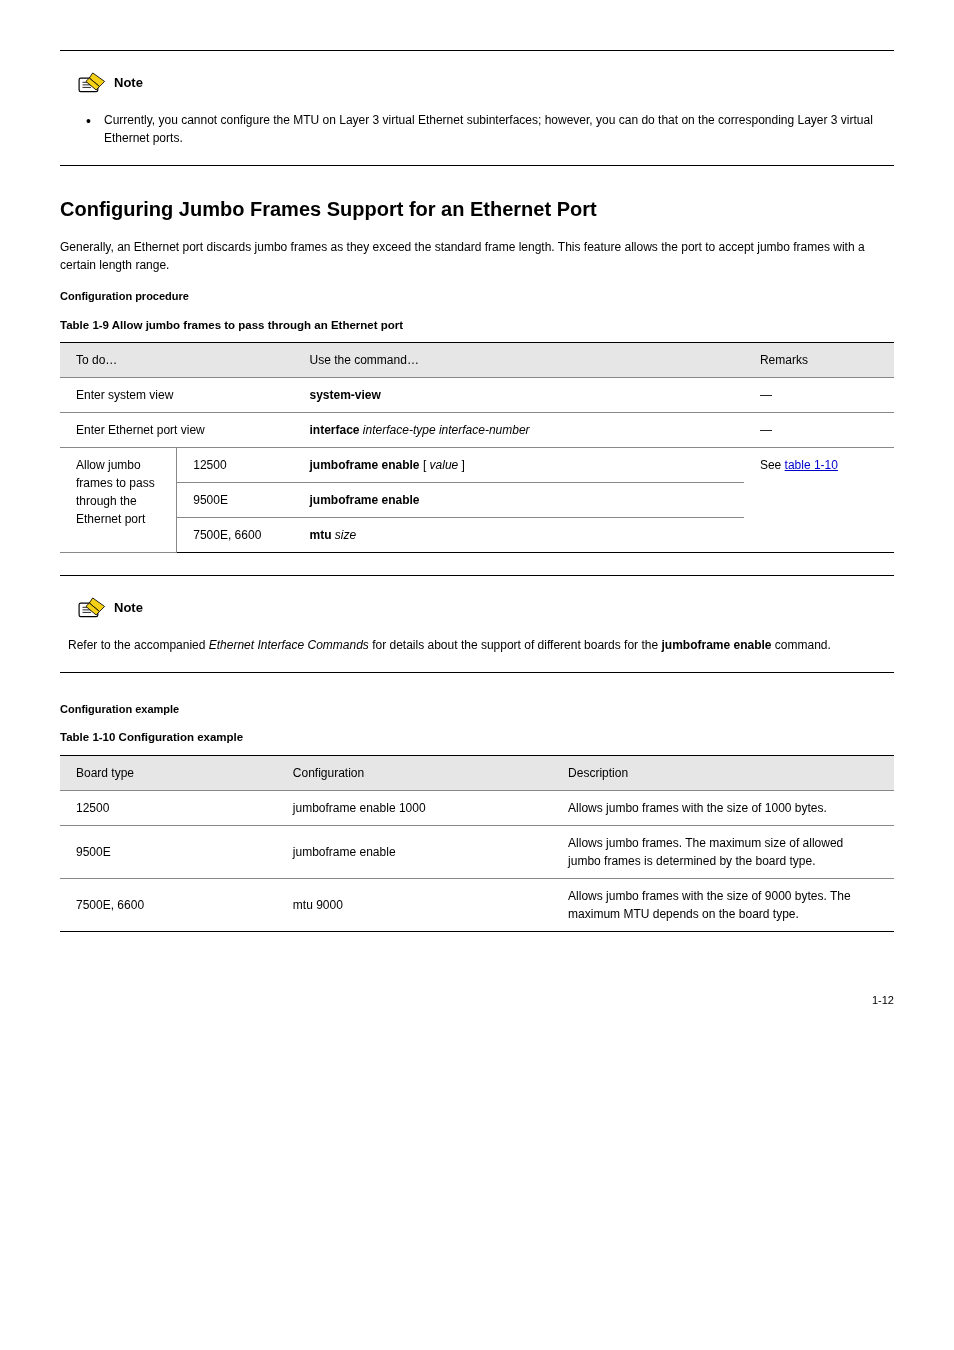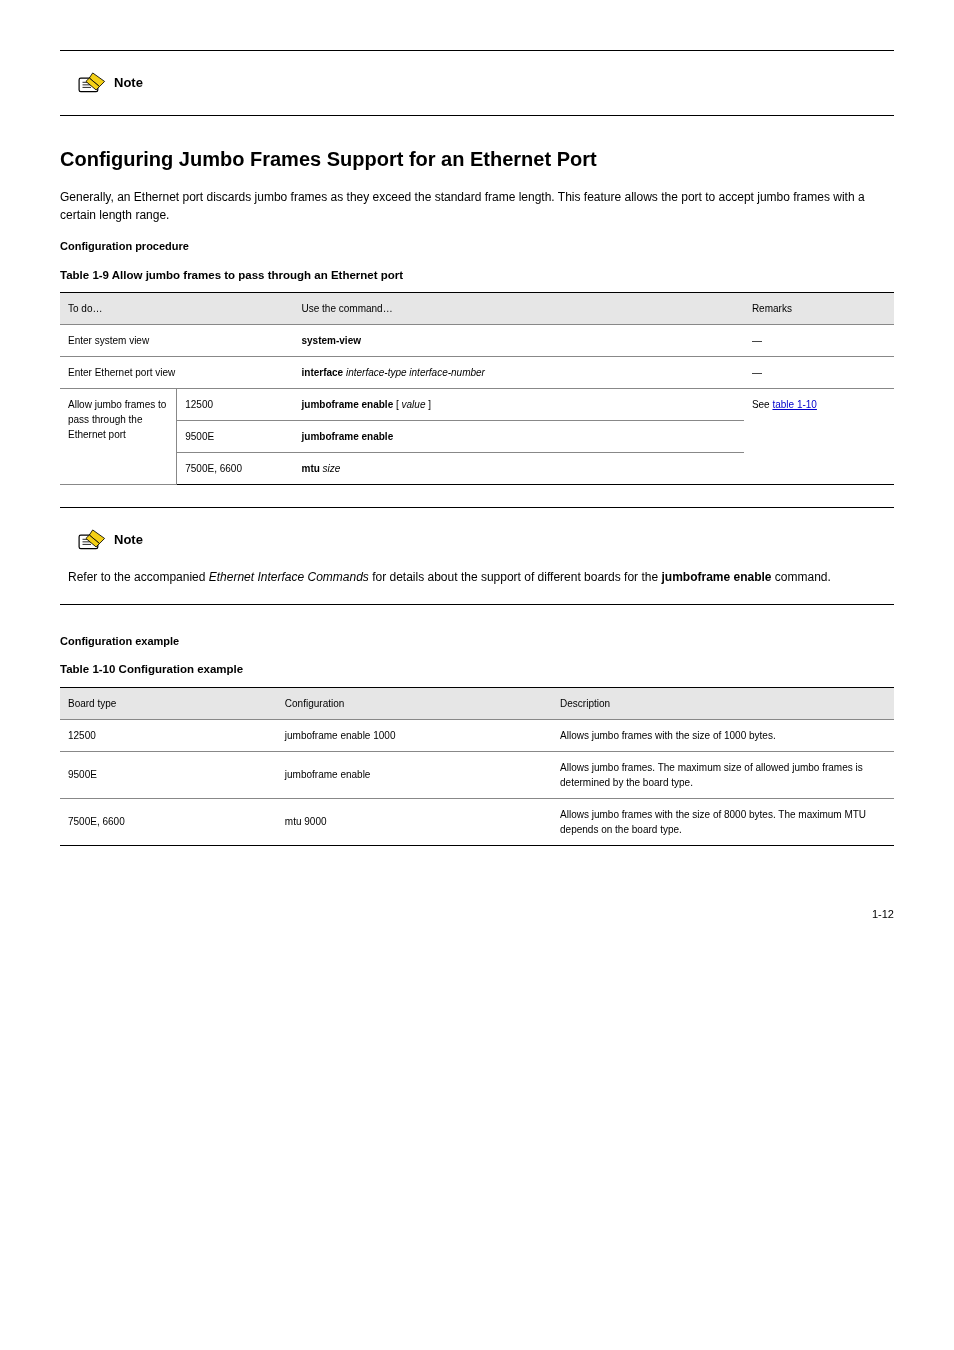--- a/index.html
+++ b/index.html
@@ -27,22 +27,22 @@
   .section-h3 { font-weight: bold; font-size: 11px; margin-bottom: 12px; margin-top: 10px; }
   .body-text { margin-bottom: 14px; }
   .table-caption { margin-bottom: 8px; font-weight: bold; font-size: 11.5px; }
   .italic { font-style: italic; }
   .bold { font-weight: bold; }
 
   table { width: 100%; border-collapse: collapse; margin-bottom: 22px; }
   table th, table td {
     text-align: left;
     vertical-align: middle;
-    padding: 8px 8px;
-    font-size: 10px;
+    padding: 8px 16px;
+    font-size: 12px;
     font-weight: normal;
   }
   table thead th {
     background: #e6e6e6;
     border-top: 1.5px solid #000;
     border-bottom: 1px solid #888;
   }
   table tbody td { border-bottom: 1px solid #888; }
   table tbody tr:last-child td { border-bottom: 1.5px solid #000; }
   table .no-bottom { border-bottom: none !important; }
@@ -72,20 +72,21 @@
         <line x1="10" y1="13" x2="24" y2="13" stroke="#000" stroke-width="1"></line>
         <line x1="10" y1="16" x2="24" y2="16" stroke="#000" stroke-width="1"></line>
         <line x1="10" y1="19" x2="20" y2="19" stroke="#000" stroke-width="1"></line>
         <polygon points="22,2 36,12 30,18 18,8" fill="#f4d016" stroke="#000" stroke-width="1"></polygon>
         <polygon points="18,8 30,18 26,22 14,12" fill="#f4d016" stroke="#000" stroke-width="1"></polygon>
       </svg>
     </span>
     <span class="note-label">Note</span>
   </div>
   <ul class="bullets">
+    <li>Currently, you cannot configure the MTU on Layer 3 virtual Ethernet subinterfaces; however, you can do that on the corresponding Layer 3 virtual Ethernet ports.</li>
   </ul>
 </div>
 <div class="hr-bottom"></div>
 
 <h2 class="section-h2">Configuring Jumbo Frames Support for an Ethernet Port</h2>
 <p class="body-text">Generally, an Ethernet port discards jumbo frames as they exceed the standard frame length. This feature allows the port to accept jumbo frames with a certain length range.</p>
 
 <h3 class="section-h3">Configuration procedure</h3>
 
 <p class="table-caption">
@@ -182,18 +183,18 @@
       <td>Allows jumbo frames with the size of 1000 bytes.</td>
     </tr>
     <tr>
       <td>9500E</td>
       <td>jumboframe enable</td>
       <td>Allows jumbo frames. The maximum size of allowed jumbo frames is determined by the board type.</td>
     </tr>
     <tr>
       <td>7500E, 6600</td>
       <td>mtu 9000</td>
-      <td>Allows jumbo frames with the size of 8000 bytes. The maximum MTU depends on the board type.</td>
+      <td>Allows jumbo frames with the size of 9000 bytes. The maximum MTU depends on the board type.</td>
     </tr>
   </tbody>
 </table>
 
 <div class="page-num">1-12</div>
 
 </body></html>

